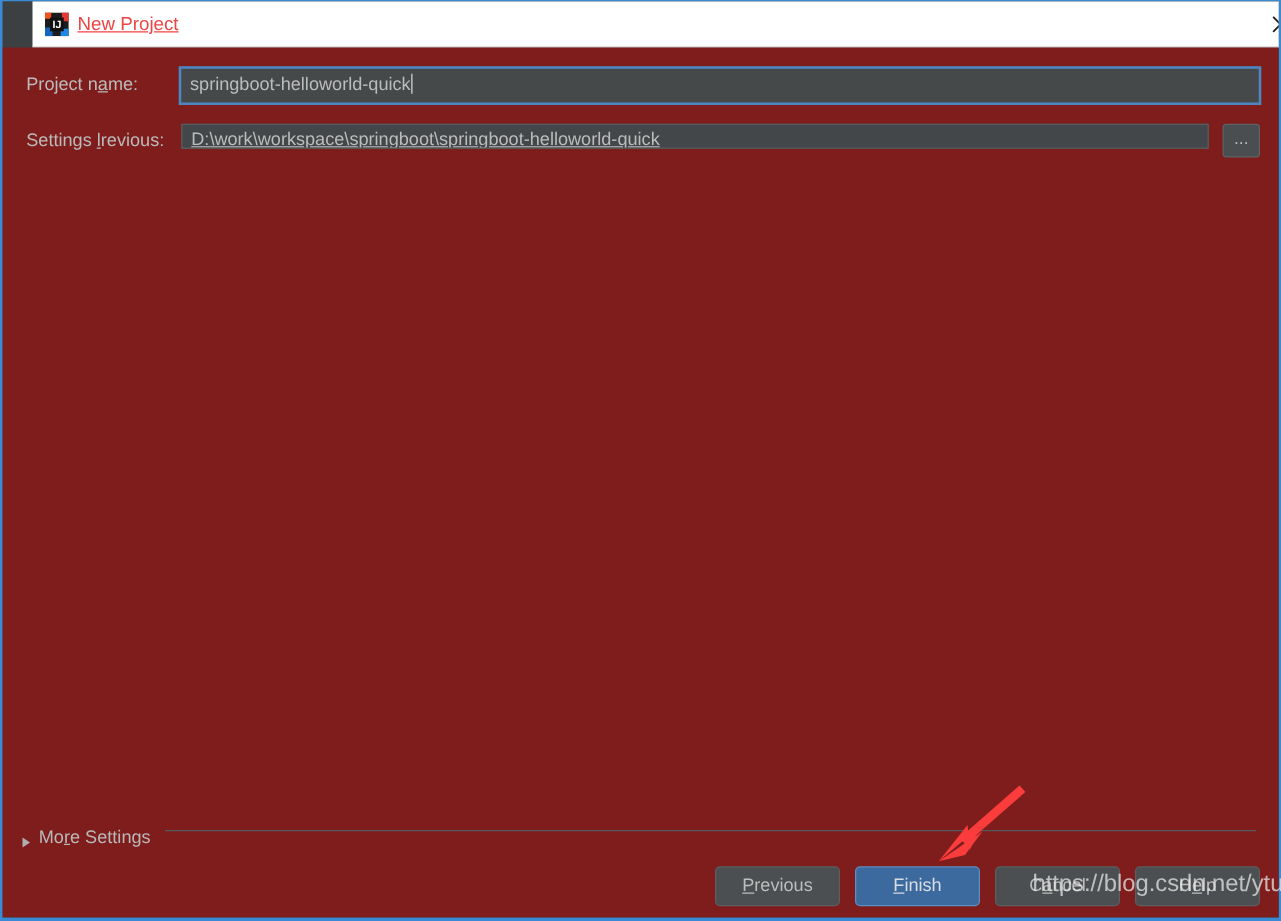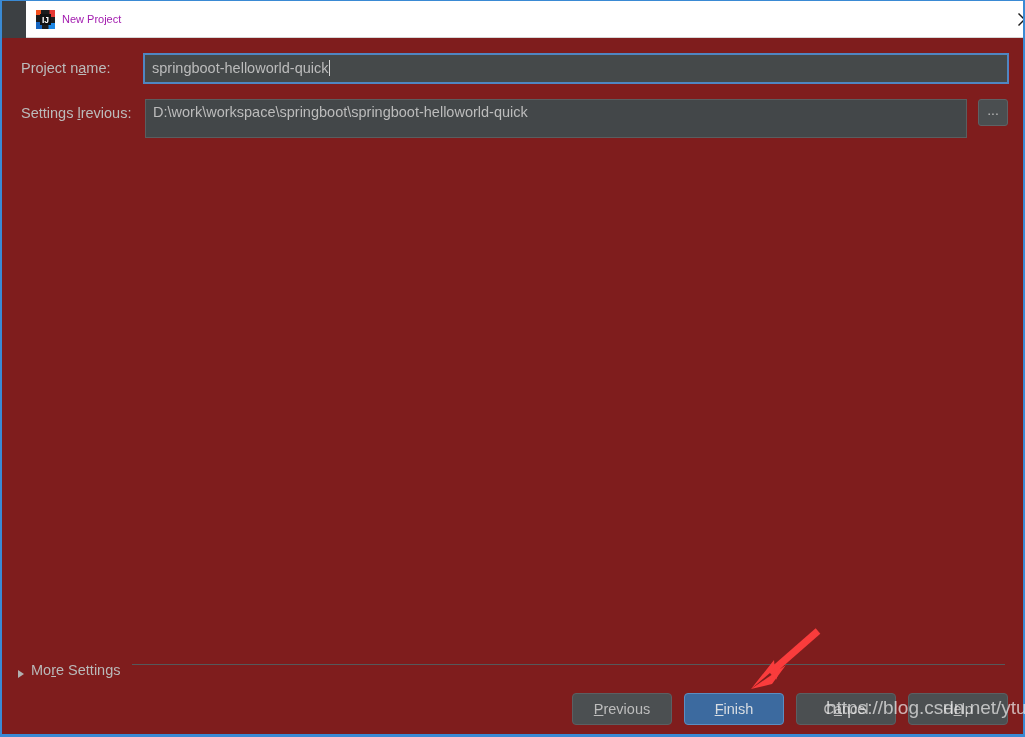--- a/index.html
+++ b/index.html
@@ -42,23 +42,24 @@
   .title-icon {
     position: absolute;
     left: 10px; top: 9px;
     width: 19px; height: 19px;
   }
   .title-text {
     position: absolute;
     left: 36px; top: 0;
     height: 37px;
     line-height: 37px;
-    font-size: 11px;
-    color: #a21caf;
-    white-space: nowrap;
+    font-size: 15px;
+    color: #ef4444;
+    white-space: nowrap;
+    text-decoration: underline;
   }
   .close-btn {
     position: absolute;
     right: 0; top: 0;
     width: 46px; height: 36px;
     display: flex;
     align-items: center;
     justify-content: center;
     cursor: default;
   }
@@ -102,22 +103,23 @@
   }
   .text-input.focused {
     border: 2px solid #4f86c2;
     background: #45494a;
     height: 31px;
     line-height: 27px;
   }
   .text-input.plain {
     border: 1px solid #5a5d5f;
     background: #434749;
-    height: 39px;
+    height: 20px;
     line-height: 25px;
+    text-decoration: underline;
   }
   .caret {
     display: inline-block;
     width: 1px;
     height: 16px;
     background: #d5d5d5;
     vertical-align: -3px;
     margin-left: 0px;
   }
 

